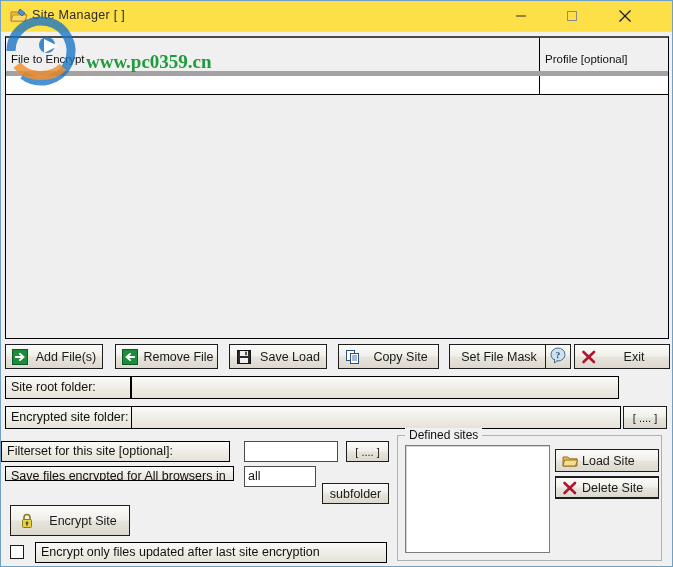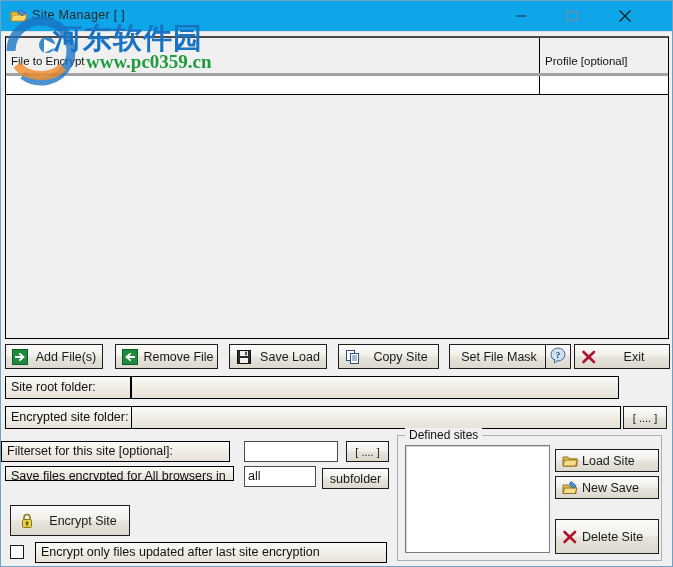--- a/index.html
+++ b/index.html
@@ -26,21 +26,21 @@
     border: 1px solid #6fa1c6;
     background: #f0f0f0;
   }
 
   
   #titlebar {
     position: absolute;
     left: 0; top: 0;
     width: 671px;
     height: 30px;
-    background: #0ea5e9;
+    background: #fde047;
     border-bottom: 1px solid #dddddd;
   }
   #title-icon {
     position: absolute;
     left: 9px; top: 6px;
     width: 18px; height: 18px;
   }
   #title-text {
     position: absolute;
     left: 31px; top: 7px;
@@ -101,21 +101,21 @@
     border-top: 2px solid #4a4a4a;
     background: #efefef;
     overflow: hidden;
   }
   #list-header {
     position: absolute;
     left: 0; top: 0;
     width: 100%;
     height: 38px;
     box-sizing: border-box;
-    border-bottom: 3px solid #a3a3a3;
+    border-bottom: 5px solid #a3a3a3;
     background: #f0f0f0;
     text-decoration: underline;
   }
   .hcell {
     position: absolute;
     top: 0;
     height: 100%;
     box-sizing: border-box;
   }
   .hcell .hlabel {
@@ -232,21 +232,21 @@
   #row-encfolder-label { left: 4px;  top: 405px; width: 143px; height: 23px; line-height: 21px; }
   #row-encfolder-field { left: 130px;top: 405px; width: 490px; height: 23px; line-height: 21px; }
   #row-encfolder-browse{ left: 622px;top: 405px; width: 44px;  height: 23px; }
 
   #row-filterset-label { left: 0;  top: 440px; width: 229px; height: 21px; line-height: 19px; }
   #row-filterset-field { left: 243px;top: 440px; width: 94px;  height: 21px; line-height: 19px; }
   #row-filterset-browse{ left: 345px;top: 440px; width: 43px;  height: 21px; }
 
   #row-browsers-label  { left: 4px;  top: 465px; width: 229px; height: 15px; line-height: 19px; }
   #row-browsers-field  { left: 243px;top: 465px; width: 72px;  height: 21px; line-height: 19px; }
-  #row-browsers-sub    { left: 321px;top: 467px; width: 67px;  height: 21px; padding-left: 32px; }
+  #row-browsers-sub    { left: 321px;top: 482px; width: 67px;  height: 21px; padding-left: 32px; }
 
   #btn-encrypt { left: 9px; top: 504px; width: 120px; height: 31px; }
   #btn-encrypt .blabel { left: 26px; text-align: center; }
 
   #chk-updated-box {
     position: absolute;
     left: 9px; top: 544px;
     width: 14px; height: 14px;
     box-sizing: border-box;
     border: 1px solid #1a1a1a;
@@ -277,21 +277,21 @@
     position: absolute;
     left: 404px; top: 444px;
     width: 145px; height: 108px;
     box-sizing: border-box;
     border: 1px solid #7c7c7c;
     background: #ffffff;
     box-shadow: inset 1px 1px 0 #d4d4d4;
   }
   #btn-load   { left: 554px; top: 448px; width: 104px; height: 23px; padding-left: 20px; }
   #btn-new    { left: 554px; top: 475px; width: 104px; height: 23px; }
-  #btn-delete { left: 554px; top: 518px; width: 104px; height: 35px; }
+  #btn-delete { left: 554px; top: 476px; width: 104px; height: 21px; }
   #btn-load .blabel, #btn-new .blabel, #btn-delete .blabel { left: 26px; text-align: left; }
 </style>
 </head>
 <body>
 
 <div id="window">
 
   <div id="titlebar">
     <span id="title-icon">
       <svg width="18" height="18" viewBox="0 0 18 18">
@@ -335,21 +335,20 @@
     <div id="list-body"></div>
   </div>
 
   <div id="watermark">
     <svg width="150" height="78" viewBox="0 0 150 78" style="position:absolute;left:0;top:0;opacity:.92">
       <path d="M10 38 a30 30 0 1 1 12 24" fill="none" stroke="#1773c4" stroke-width="9" opacity=".85"></path>
       <path d="M16 52 a28 22 0 0 0 46 2" fill="none" stroke="#f08a23" stroke-width="9" opacity=".85"></path>
       <circle cx="46" cy="32" r="8" fill="#1773c4" opacity=".9"></circle>
       <path d="M43 26 L57 33 L43 40 Z" fill="#ffffff"></path>
     </svg>
-    <div id="wm-cn">河东软件园</div>
     <div id="wm-url">www.pc0359.cn</div>
   </div>
 
   <div id="toolbar">
 
     <div class="btn has-icon" id="tb-add">
       <span class="bicon">
         <svg width="16" height="16" viewBox="0 0 16 16">
           <rect x="0.5" y="0.5" width="15" height="15" fill="#1e8a3c" stroke="#0d5c26"></rect>
           <path d="M4 8 L10 8 M8 5 L11.5 8 L8 11" fill="none" stroke="#ffffff" stroke-width="1.8" stroke-linecap="square"></path>

